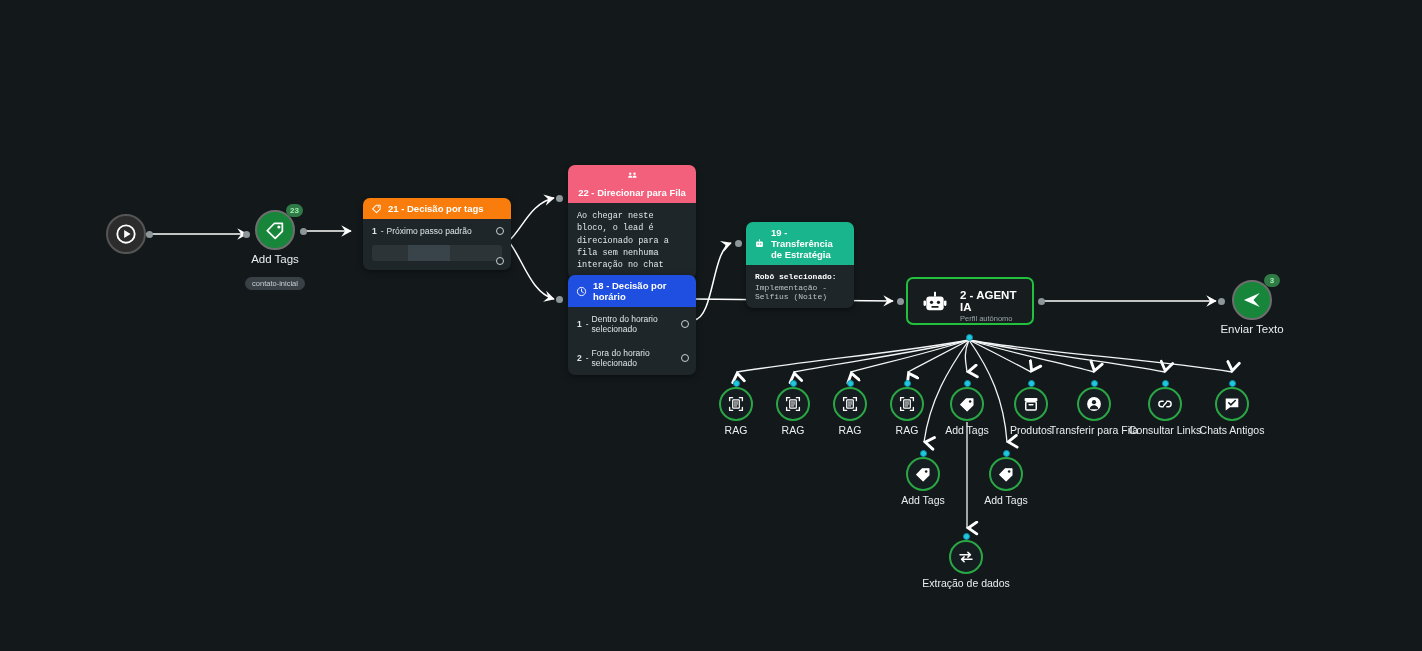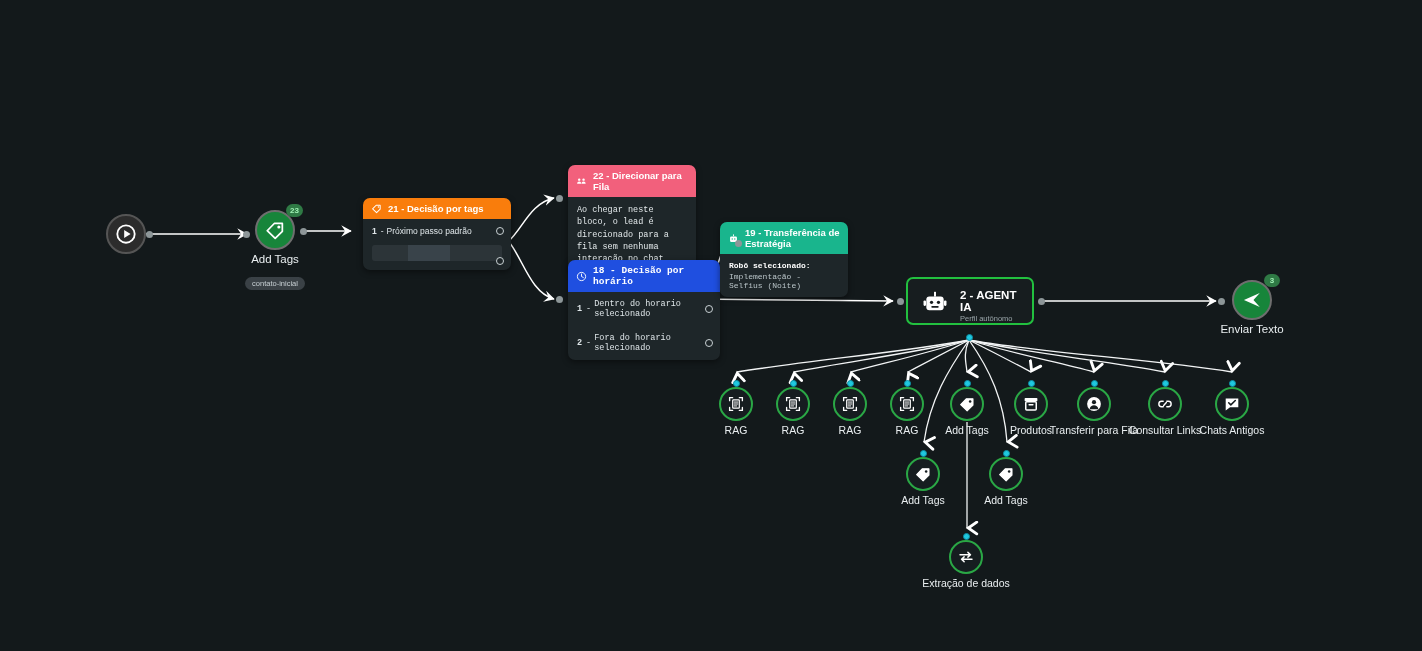--- a/index.html
+++ b/index.html
@@ -253,38 +253,38 @@
       <span>Próximo passo padrão</span>
       <span class="port"></span>
     </div>
     <div class="skel-row">
       <div class="skeleton"></div>
       <span class="port" style="top:16px;"></span>
     </div>
   </div>
 
   <div class="card" style="left:568px; top:165px; width:128px;">
-    <div class="card-head" style="background:#f2607c;">
+    <div class="card-head" style="background:#f2607c;flex-direction:column;">
       <span class="hicon">
         <svg width="11" height="11" viewBox="0 0 24 24">
           <circle cx="7" cy="8" r="2.6" fill="#ffffff"></circle>
           <circle cx="16.5" cy="8" r="2.6" fill="#ffffff"></circle>
           <path d="M2.5,17 C2.5,13.6 4.6,12 7,12 C9.4,12 11.5,13.6 11.5,17 Z" fill="#ffffff"></path>
           <path d="M12,17 C12,13.6 14.1,12 16.5,12 C18.9,12 21,13.6 21,17 Z" fill="#ffffff"></path>
         </svg>
       </span>
       <span>22 - Direcionar para Fila</span>
     </div>
     <div class="card-body">
       <div class="desc">Ao chegar neste bloco, o lead é direcionado para a fila sem nenhuma interação no chat</div>
     </div>
   </div>
   <div class="dot-gray" style="left:556px; top:195px;"></div>
 
-  <div class="card" style="left:568px; top:260px; width:152px;font-family:Liberation Mono, monospace;">
+  <div class="card" style="left:568px; top:275px; width:128px;">
     <div class="card-head" style="background:#1f4fe0;">
       <span class="hicon">
         <svg width="11" height="11" viewBox="0 0 24 24">
           <circle cx="12" cy="12" r="9" fill="none" stroke="#ffffff" stroke-width="2"></circle>
           <path d="M12,6.5 L12,12 L16,14.2" fill="none" stroke="#ffffff" stroke-width="2" stroke-linecap="round"></path>
         </svg>
       </span>
       <span>18 - Decisão por horário</span>
     </div>
     <div class="card-row">
@@ -295,21 +295,21 @@
     </div>
     <div class="card-row">
       <span class="idx">2</span>
       <span style="margin-right:3px;">-</span>
       <span>Fora do horario selecionado</span>
       <span class="port"></span>
     </div>
   </div>
   <div class="dot-gray" style="left:556px; top:296px;"></div>
 
-  <div class="card" style="left:720px; top:222px; width:128px;">
+  <div class="card" style="left:746px; top:222px; width:108px;">
     <div class="card-head" style="background:#19b58d;">
       <span class="hicon">
         <svg width="11" height="11" viewBox="0 0 24 24">
           <rect x="4.5" y="7.5" width="15" height="12" rx="2.6" fill="#ffffff"></rect>
           <rect x="11" y="3" width="2" height="4" fill="#ffffff"></rect>
           <circle cx="9.2" cy="13" r="1.5" fill="#19b58d"></circle>
           <circle cx="14.8" cy="13" r="1.5" fill="#19b58d"></circle>
         </svg>
       </span>
       <span>19 - Transferência de Estratégia</span>

